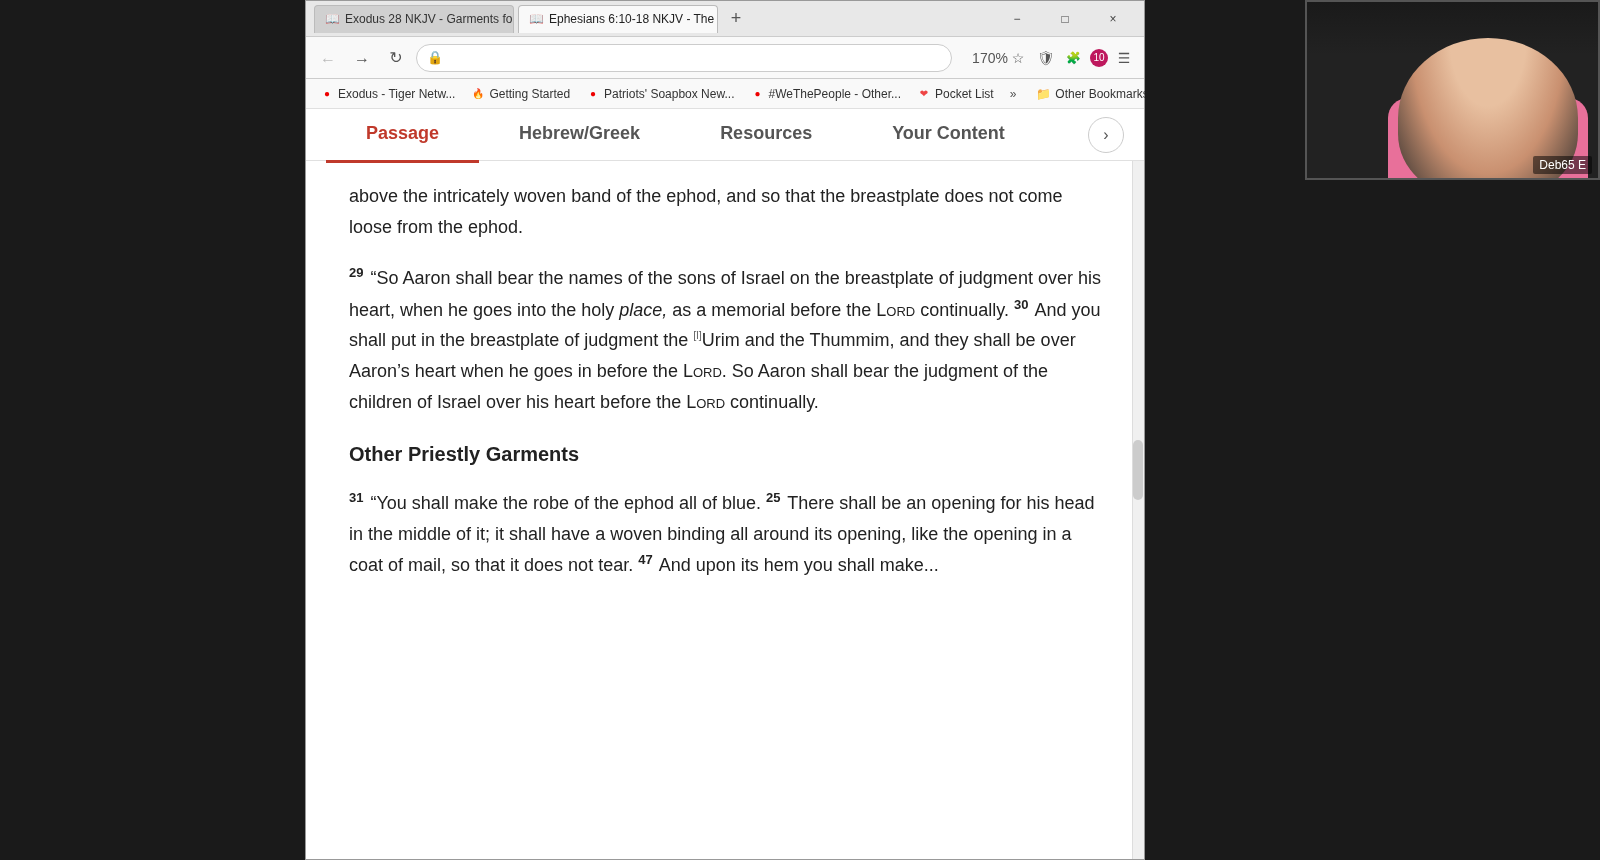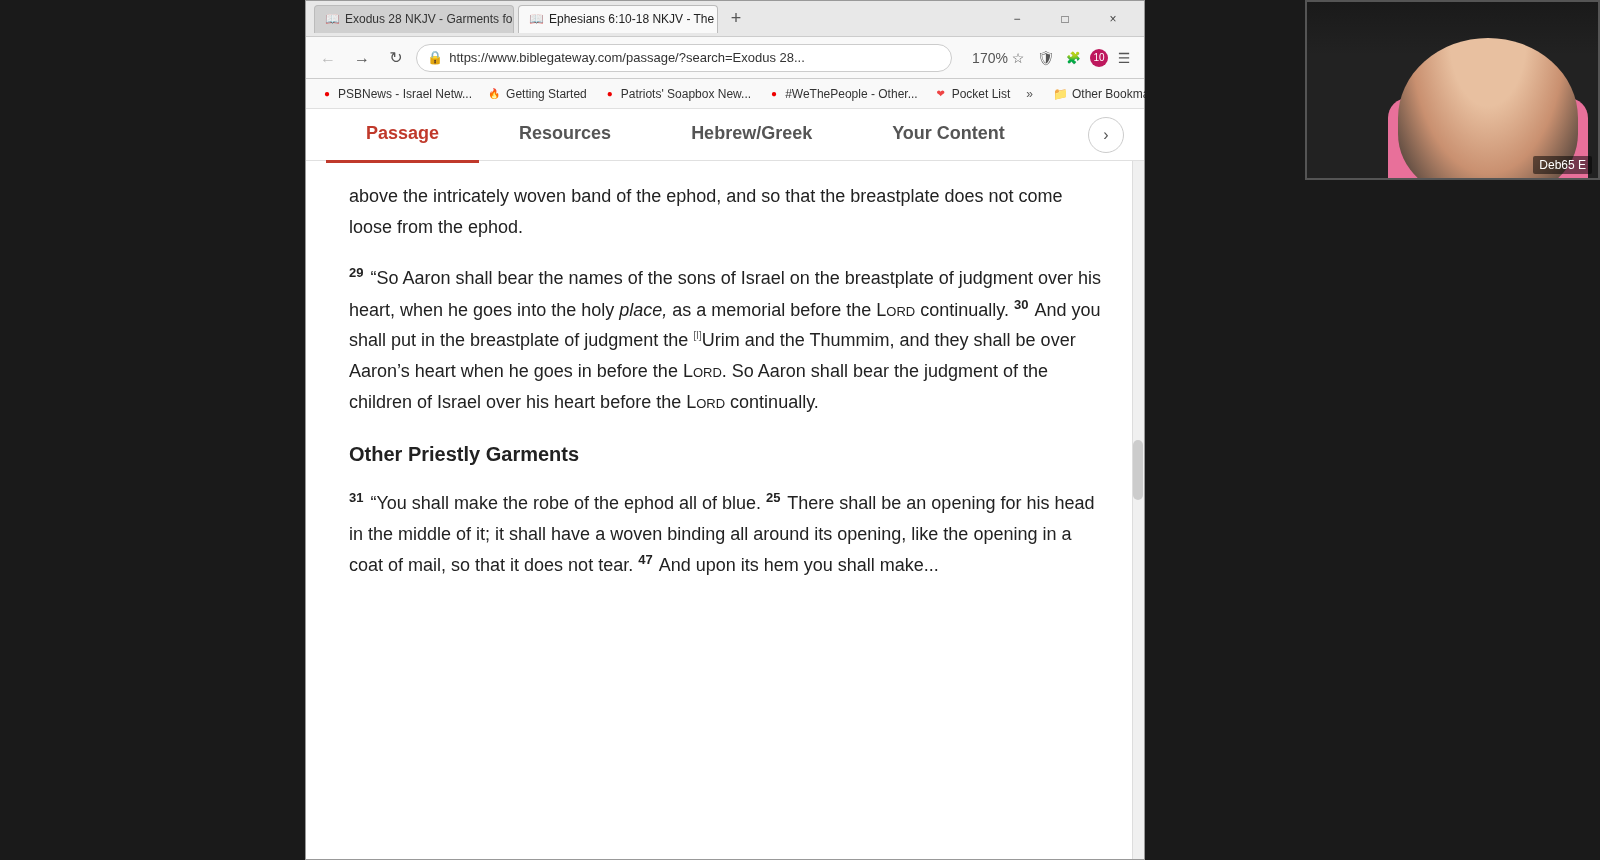--- a/index.html
+++ b/index.html
@@ -414,36 +414,35 @@
       <div class="win-btn close">×</div>
     </div>
   </div>
 
   <div class="nav-bar">
     <div class="nav-btn disabled">←</div>
     <div class="nav-btn">→</div>
     <div class="nav-btn">↻</div>
     <div class="address-bar">
       <span style="color:#555;font-size:13px;">🔒</span>
-      <span class="address-text">https://www.biblegateway.com/passage/?search=Exodus 28...</span>
     </div>
     <div class="nav-icons">
       <div class="nav-icon zoom-badge">170%</div>
       <div class="nav-icon">☆</div>
       <div class="nav-icon">🛡</div>
       <div class="nav-icon" style="font-size:12px;">🧩</div>
       <div class="nav-icon" style="background:#be185d;color:white;border-radius:50%;width:18px;height:18px;font-size:10px;display:flex;align-items:center;justify-content:center;">10</div>
       <div class="nav-icon">☰</div>
     </div>
   </div>
 
   <div class="bookmarks-bar">
     <div class="bookmark-item">
       <span class="bookmark-favicon" style="color:#e00;">●</span>
-      <span>PSBNews - Israel Netw...</span>
+      <span>Exodus - Tiger Netw...</span>
     </div>
     <div class="bookmark-item">
       <span class="bookmark-favicon">🔥</span>
       <span>Getting Started</span>
     </div>
     <div class="bookmark-item">
       <span class="bookmark-favicon" style="color:#e00;">●</span>
       <span>Patriots' Soapbox New...</span>
     </div>
     <div class="bookmark-item">
@@ -463,24 +462,24 @@
     </div>
   </div>
 
   <div class="content-area">
 
     <div class="page-nav">
       <div class="page-tab active">
         <span>Passage</span>
       </div>
       <div class="page-tab">
-        <span>Resources</span>
+        <span>Hebrew/Greek</span>
       </div>
       <div class="page-tab">
-        <span>Hebrew/Greek</span>
+        <span>Resources</span>
       </div>
       <div class="page-tab">
         <span>Your Content</span>
       </div>
       <div class="page-tab-arrow">
         <span>›</span>
       </div>
     </div>
 
     <div class="bible-content">

